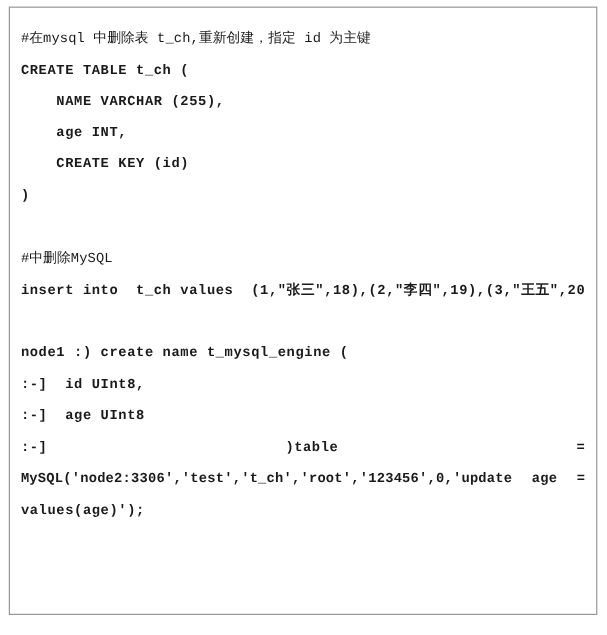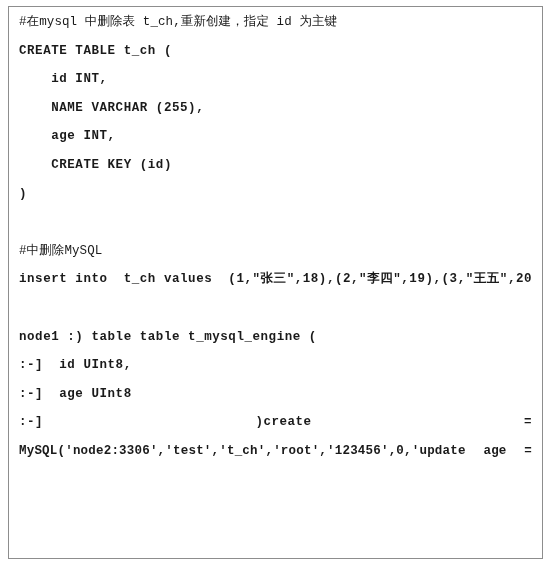--- a/index.html
+++ b/index.html
@@ -16,21 +16,21 @@
 
   .code-frame {
     position: absolute;
     left: 8px;
     top: 6px;
     width: 535px;
     height: 553px;
     box-sizing: border-box;
     border: 1px solid #8d8d8d;
     background: #ffffff;
-    padding: 1px 10px 0 10px;
+    padding: 14px 10px 0 10px;
     overflow: hidden;
   }
 
   .code-lines {
     display: block;
   }
 
   .line {
     height: 28.6px;
     line-height: 28.6px;
@@ -73,29 +73,29 @@
   }
 </style>
 </head>
 <body>
 
 <div class="code-frame">
   <div class="code-lines">
 
     <div class="line comment">#在mysql 中删除表 t_ch,重新创建，指定 id 为主键</div>
     <div class="line code">CREATE TABLE t_ch (</div>
-    <div class="line code">    id INT,</div>
     <div class="line code">    NAME VARCHAR (255),</div>
     <div class="line code">    age INT,</div>
     <div class="line code">    CREATE KEY (id)</div>
     <div class="line code">)</div>
     <div class="line blank"></div>
     <div class="line comment">#中删除MySQL</div>
     <div class="line code">insert into  t_ch values  (1,"张三",18),(2,"李四",19),(3,"王五",20)</div>
     <div class="line blank"></div>
-    <div class="line code">node1 :) table table t_mysql_engine (</div>
+    <div class="line code">node1 :) create name t_mysql_engine (</div>
     <div class="line code">:-]  id UInt8,</div>
     <div class="line code">:-]  age UInt8</div>
-    <div class="line justify">:-]                                   )create                              =</div>
+    <div class="line justify">:-]                                   )table                              =</div>
     <div class="line justify tight">MySQL('node2:3306','test','t_ch','root','123456',0,'update  age  =</div>
+    <div class="line code">values(age)');</div>
 
   </div>
 </div>
 
 </body></html>

